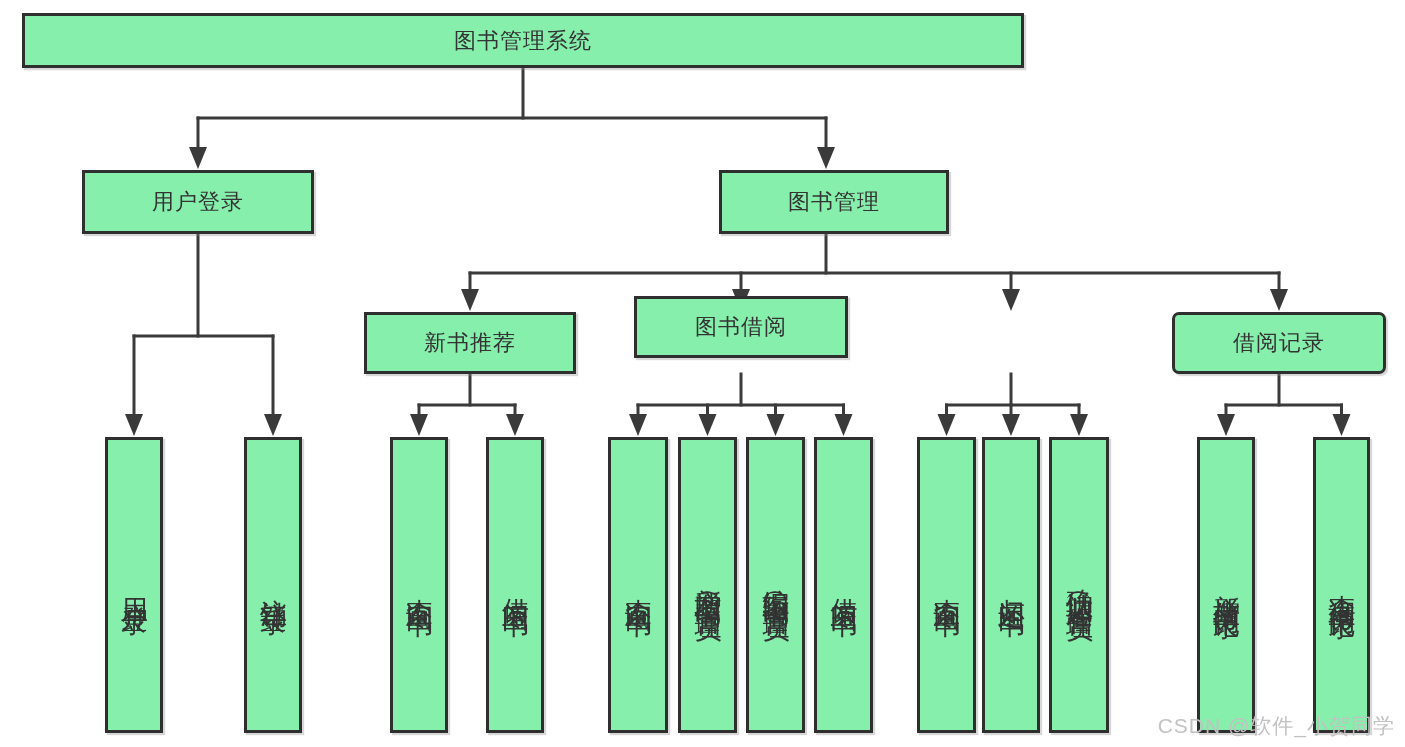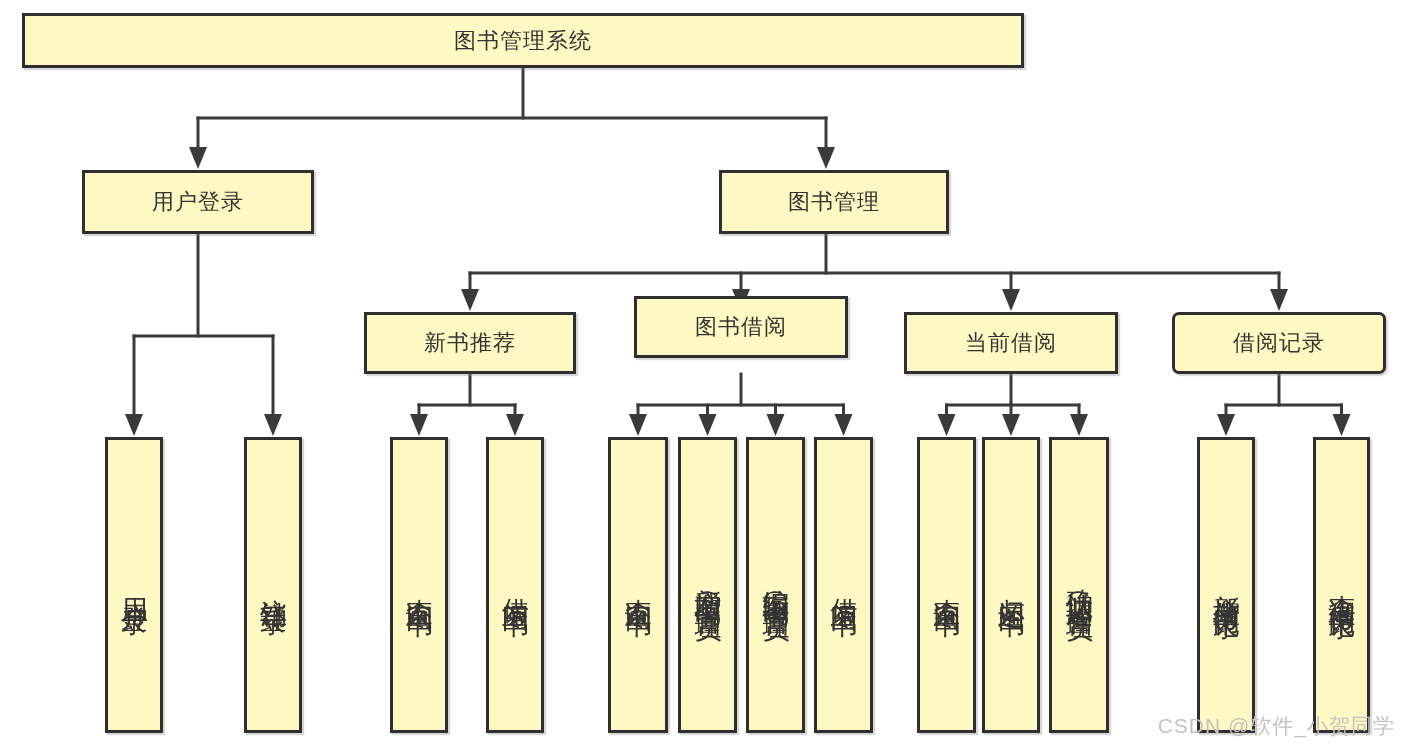--- a/index.html
+++ b/index.html
@@ -21,21 +21,21 @@
     stroke-linecap:square;
   }
   #wires polygon{
     fill:var(--line,#3a3a3a);
     stroke:none;
   }
   .node{
     position:absolute;
     box-sizing:border-box;
     border:3px solid var(--border,#2f2f2f);
-    background:#fef9c3;
+    background:#86efac;
     color:var(--text,#333333);
     display:flex;
     align-items:center;
     justify-content:center;
     z-index:2;
     box-shadow:2px 2px 1px rgba(140,140,140,0.35);
   }
   .node.h{
     font-size:22px;
     letter-spacing:1px;
@@ -118,21 +118,20 @@
       <path d="M1341.5 405 V423"></path>
       <polygon points="1332.5,414 1350.5,414 1341.5,436"></polygon>
     </svg>
 
   <div id="watermark">CSDN @软件_小贺同学</div>
 <div class="node h" style="left: 22px; top: 13px; width: 1002px; height: 55px;">图书管理系统</div>
     <div class="node h" style="left: 82px; top: 170px; width: 232px; height: 64px;">用户登录</div>
     <div class="node h" style="left: 711px; top: 170px; width: 230px; height: 64px; margin-left: 8px;">图书管理</div>
     <div class="node h" style="left: 364px; top: 312px; width: 212px; height: 62px;">新书推荐</div>
     <div class="node h" style="left: 634px; top: 296px; width: 214px; height: 62px;">图书借阅</div>
-    <div class="node h" style="left: 904px; top: 312px; width: 214px; height: 62px;">当前借阅</div>
     <div class="node h" style="left: 1172px; top: 312px; width: 214px; height: 62px; border-radius: 7px;">借阅记录</div>
     <div class="node v" style="left: 105px; top: 437px; width: 58px; height: 296px;">用户登录</div>
     <div class="node v" style="left: 244px; top: 437px; width: 58px; height: 296px;">注销登录</div>
     <div class="node v" style="left: 390px; top: 437px; width: 58px; height: 296px;">查询图书</div>
     <div class="node v" style="left: 486px; top: 437px; width: 58px; height: 296px;">借阅图书</div>
     <div class="node v" style="left: 608px; top: 437px; width: 60px; height: 296px;">查询图书</div>
     <div class="node v" style="left: 678px; top: 437px; width: 59px; height: 296px;">新增图书（管理员）</div>
     <div class="node v" style="left: 746px; top: 437px; width: 59px; height: 296px;">编辑图书（管理员）</div>
     <div class="node v" style="left: 814px; top: 437px; width: 59px; height: 296px;">借阅图书</div>
     <div class="node v" style="left: 917px; top: 437px; width: 59px; height: 296px;">查询图书</div>

